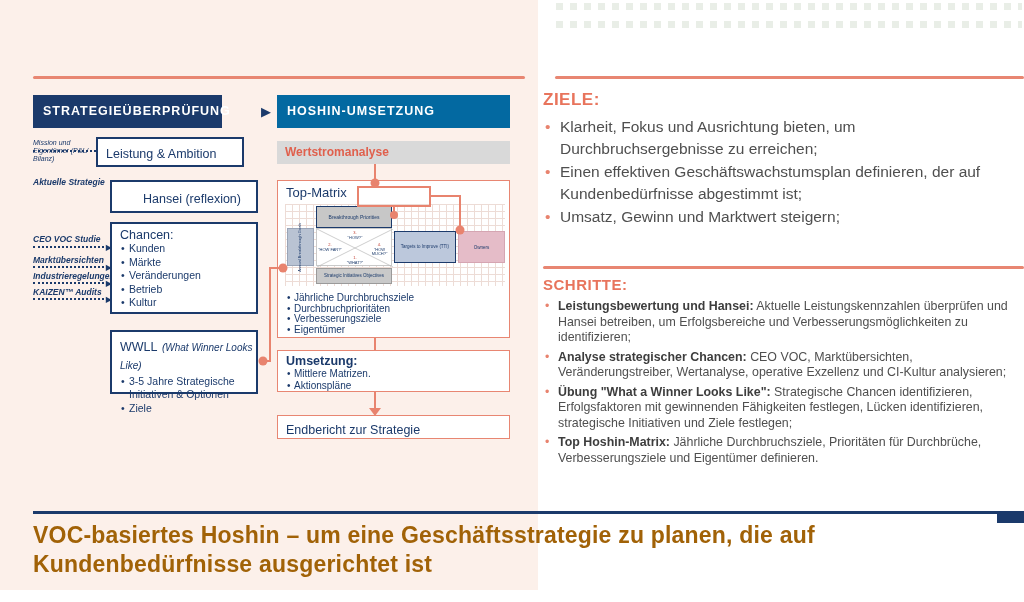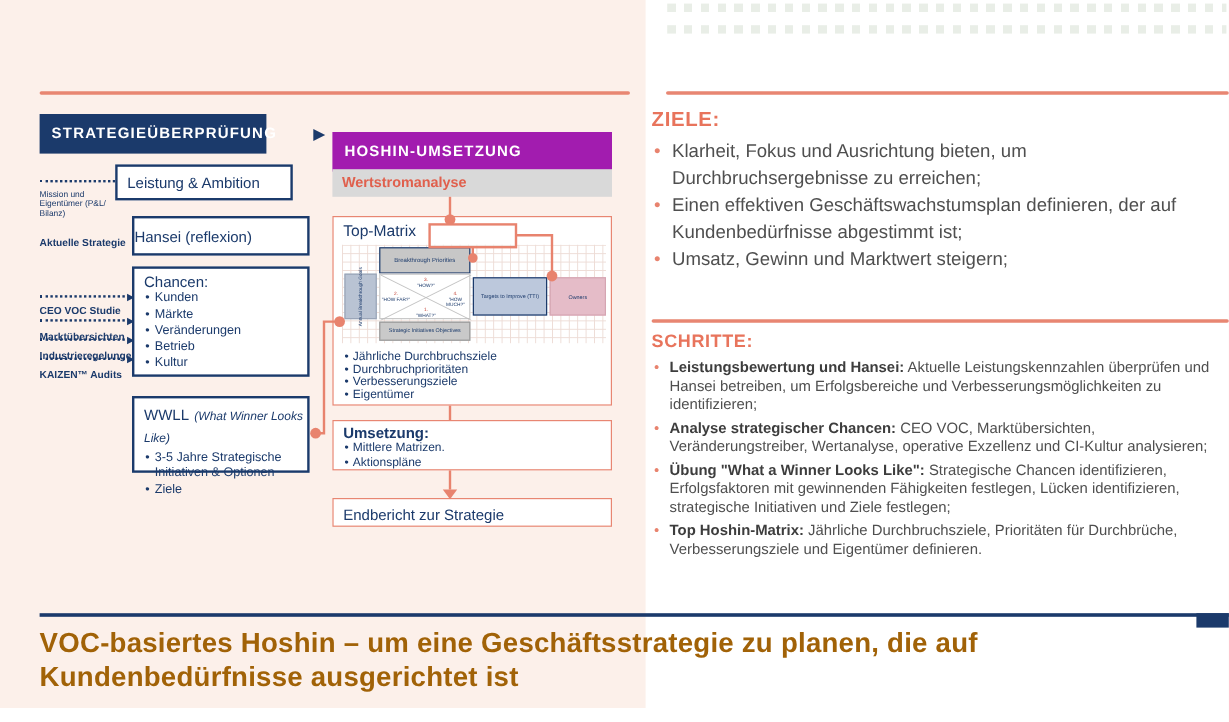--- a/index.html
+++ b/index.html
@@ -12,25 +12,25 @@
   .pink-bg { left:0; top:0; width:538px; height:590px; background:#fcf0ea; }
   .dots-row { height:7px; background:repeating-linear-gradient(90deg,#e9eee7 0 7px, transparent 7px 14px); }
   .rule-salmon { height:3px; background:#e88672; border-radius:2px; }
   .rule-navy { height:3px; background:#1b3a6b; }
   .navy-tab { background:#1b3a6b; }
 
   
   .col-header { height:33px; line-height:33px; padding-left:10px; font-size:12.5px;
     font-weight:bold; letter-spacing:1px; color:#ffffff; }
   .col-header.navy { background:#1b3a6b; }
-  .col-header.salmon { background:#a21caf;margin-top:15px; }
+  .col-header.salmon { background:#0369a1; }
   .hdr-arrow { color:#1b3a6b; font-size:13px; line-height:13px; }
 
   
-  .in-label { color:#1b3a6b; font-weight:bold; font-size:8.5px; line-height:9.5px;margin-top:20px; }
+  .in-label { color:#1b3a6b; font-style:italic; font-weight:bold; font-size:8.5px; line-height:9.5px; }
   .in-label.small { font-size:7px; line-height:8px; font-weight:normal; }
   .dot-arrow { border-bottom:2px dotted #1b3a6b; }
   .dot-arrow .tip { position:absolute; right:-8px; bottom:-5.5px; color:#1b3a6b; font-size:8px; font-style:normal; }
 
   
   .nbox { background:#ffffff; border:2px solid #1b3a6b; color:#1b3a6b; }
   .nbox .bx-title { font-size:12.5px; }
   .nbox ul { list-style:none; }
   .nbox li { font-size:10.5px; line-height:13.5px; padding-left:9px; position:relative; }
   .nbox li::before { content:"•"; position:absolute; left:1px; }
@@ -115,21 +115,21 @@
 
 <div class="abs in-label" style="left:33px; top:288px; width:90px;">KAIZEN™ Audits</div>
 <div class="abs dot-arrow" style="left:33px; top:298px; width:71px;">
     <span class="tip">▶</span>
   </div>
 
 <div class="abs nbox" style="left:96px; top:137px; width:148px; height:30px; padding:5px 0 0 8px;">
   <span class="bx-title">Leistung &amp; Ambition</span>
 </div>
 
-<div class="abs nbox" style="left:110px; top:180px; width:148px; height:33px; padding:7px 0 0 0;">
+<div class="abs nbox" style="left:110px; top:180px; width:148px; height:33px; padding:7px 0 0 16px;text-align:center;">
   <span class="bx-title">Hansei (reflexion)</span>
 </div>
 
 <div class="abs nbox" style="left:110px; top:222px; width:148px; height:92px; padding:4px 0 0 8px;">
   <div class="bx-title">Chancen:</div>
   <ul>
     <li>Kunden</li>
     <li>Märkte</li>
     <li>Veränderungen</li>
     <li>Betrieb</li>

